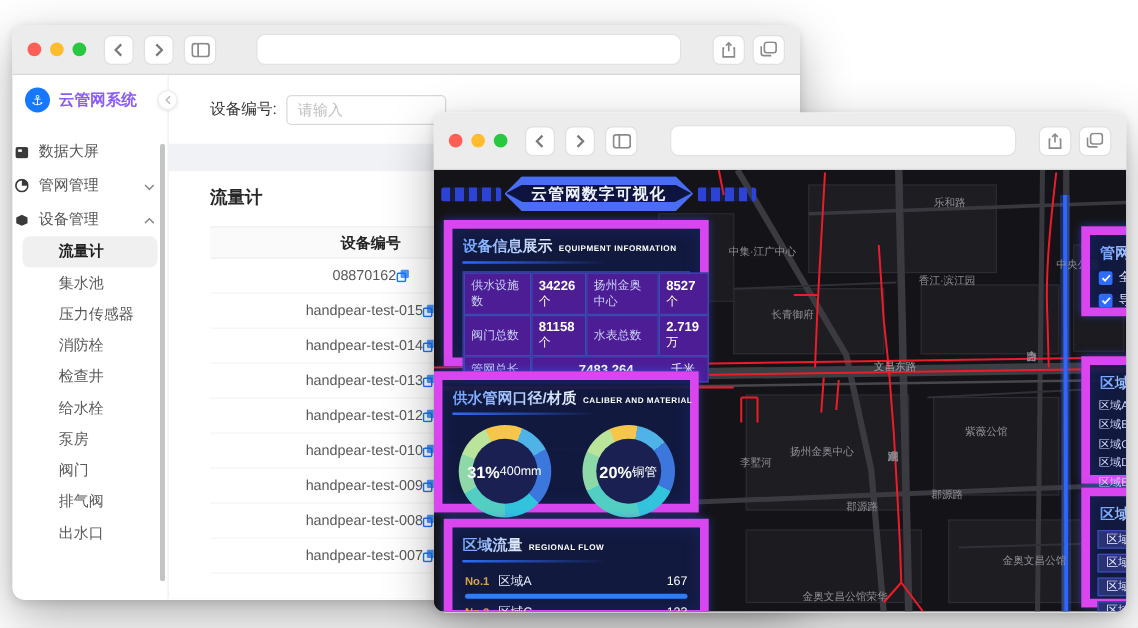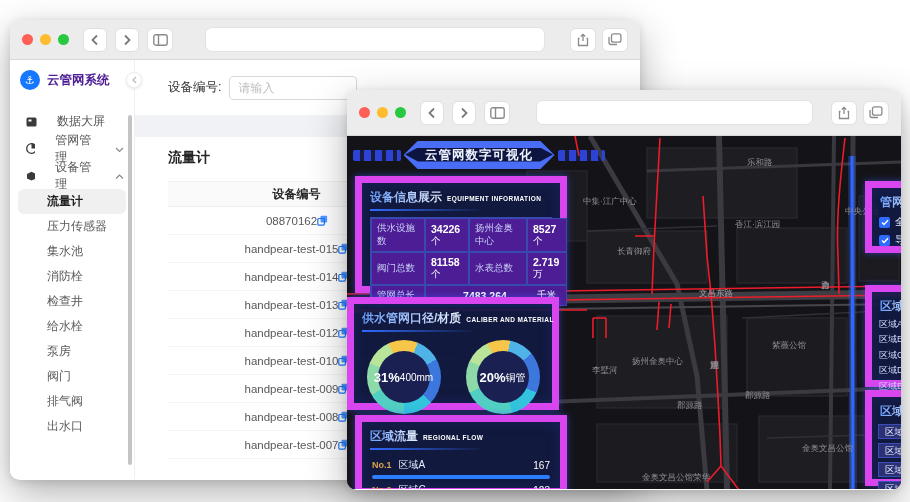--- a/index.html
+++ b/index.html
@@ -18,24 +18,24 @@
   .chrome-icon { width:26px; height:24px; background:#fff; border:1px solid #e0e0e0; border-radius:6px; display:flex; align-items:center; justify-content:center; }
   .url-bar { flex:1; height:25px; background:#fff; border:1px solid #e2e2e2; border-radius:7px; }
   #back-window .url-bar { max-width:340px; margin-left:24px; margin-right:8px; }
   .chrome-right { display:flex; gap:6px; margin-left:auto; }
 
   
   .bw-body { display:flex; height:419px; background:#f0f2f5; }
   .sidebar { width:125px; background:#fff; border-right:1px solid #f0f0f0; position:relative; flex-shrink:0; }
   .brand-row { display:flex; align-items:center; gap:7px; padding:10px 0 10px 10px; }
   .brand-logo { width:20px; height:20px; border-radius:50%; background:#1677ff; color:#fff; font-size:11px; display:flex; align-items:center; justify-content:center; }
-  .brand-name { font-size:12.5px; font-weight:bold; color:#4c1d95; }
+  .brand-name { font-size:12.5px; font-weight:bold; color:#8b5cf6; }
   .collapse-btn { position:absolute; right:-8px; top:12px; width:16px; height:16px; border-radius:50%; background:#fff; border:1px solid #eee; box-shadow:0 1px 3px rgba(0,0,0,.1); display:flex; align-items:center; justify-content:center; z-index:2; }
   .menu { padding-top:8px; }
-  .menu-item { display:flex; align-items:center; gap:20px; height:27px; padding:0 10px 0 16px; font-size:12px; color:#555; }
+  .menu-item { display:flex; align-items:center; gap:8px; height:27px; padding:0 10px 0 2px; font-size:12px; color:#555; }
   .menu-item .chev { margin-left:auto; }
   .sub-item { height:25px; line-height:25px; padding-left:37px; font-size:12px; color:#595959; }
   .sub-item.active { background:#f0f0f0; border-radius:6px; margin:0 8px; padding-left:29px; color:#1f1f1f; font-weight:bold; }
   .sb-scroll { position:absolute; right:2px; top:55px; width:4px; height:350px; background:#c4c4c4; border-radius:2px; }
 
   .bw-main { flex:1; display:flex; flex-direction:column; overflow:hidden; }
   .filter-card { background:#fff; height:55px; display:flex; align-items:center; padding-left:33px; gap:8px; }
   .filter-label { font-size:12.5px; color:#333; }
   .filter-input { width:128px; height:24px; border:1px solid #d9d9d9; border-radius:4px; font-size:12px; padding:0 8px; color:#333; outline:none; }
   .filter-input::placeholder { color:#c0c0c0; }
@@ -174,22 +174,22 @@
         <div class="menu-item">
           <svg width="11" height="10">
               <path d="M1 3 L5.5 0.8 L10 3 L10 7.5 L5.5 9.5 L1 7.5 Z" fill="#3a3a3a"></path>
             </svg>
           <span>设备管理</span>
           <span class="chev"><svg width="9" height="6">
                 <polyline points="1,4.5 4.5,1 8,4.5" fill="none" stroke="#8a8a8a" stroke-width="1.2"></polyline>
               </svg></span>
         </div>
         <div class="sub-item active">流量计</div>
+        <div class="sub-item">集水池</div>
         <div class="sub-item">压力传感器</div>
-        <div class="sub-item">集水池</div>
         <div class="sub-item">消防栓</div>
         <div class="sub-item">检查井</div>
         <div class="sub-item">给水栓</div>
         <div class="sub-item">泵房</div>
         <div class="sub-item">阀门</div>
         <div class="sub-item">排气阀</div>
         <div class="sub-item">出水口</div>
       </div>
       <div class="sb-scroll"></div>
     </div>

